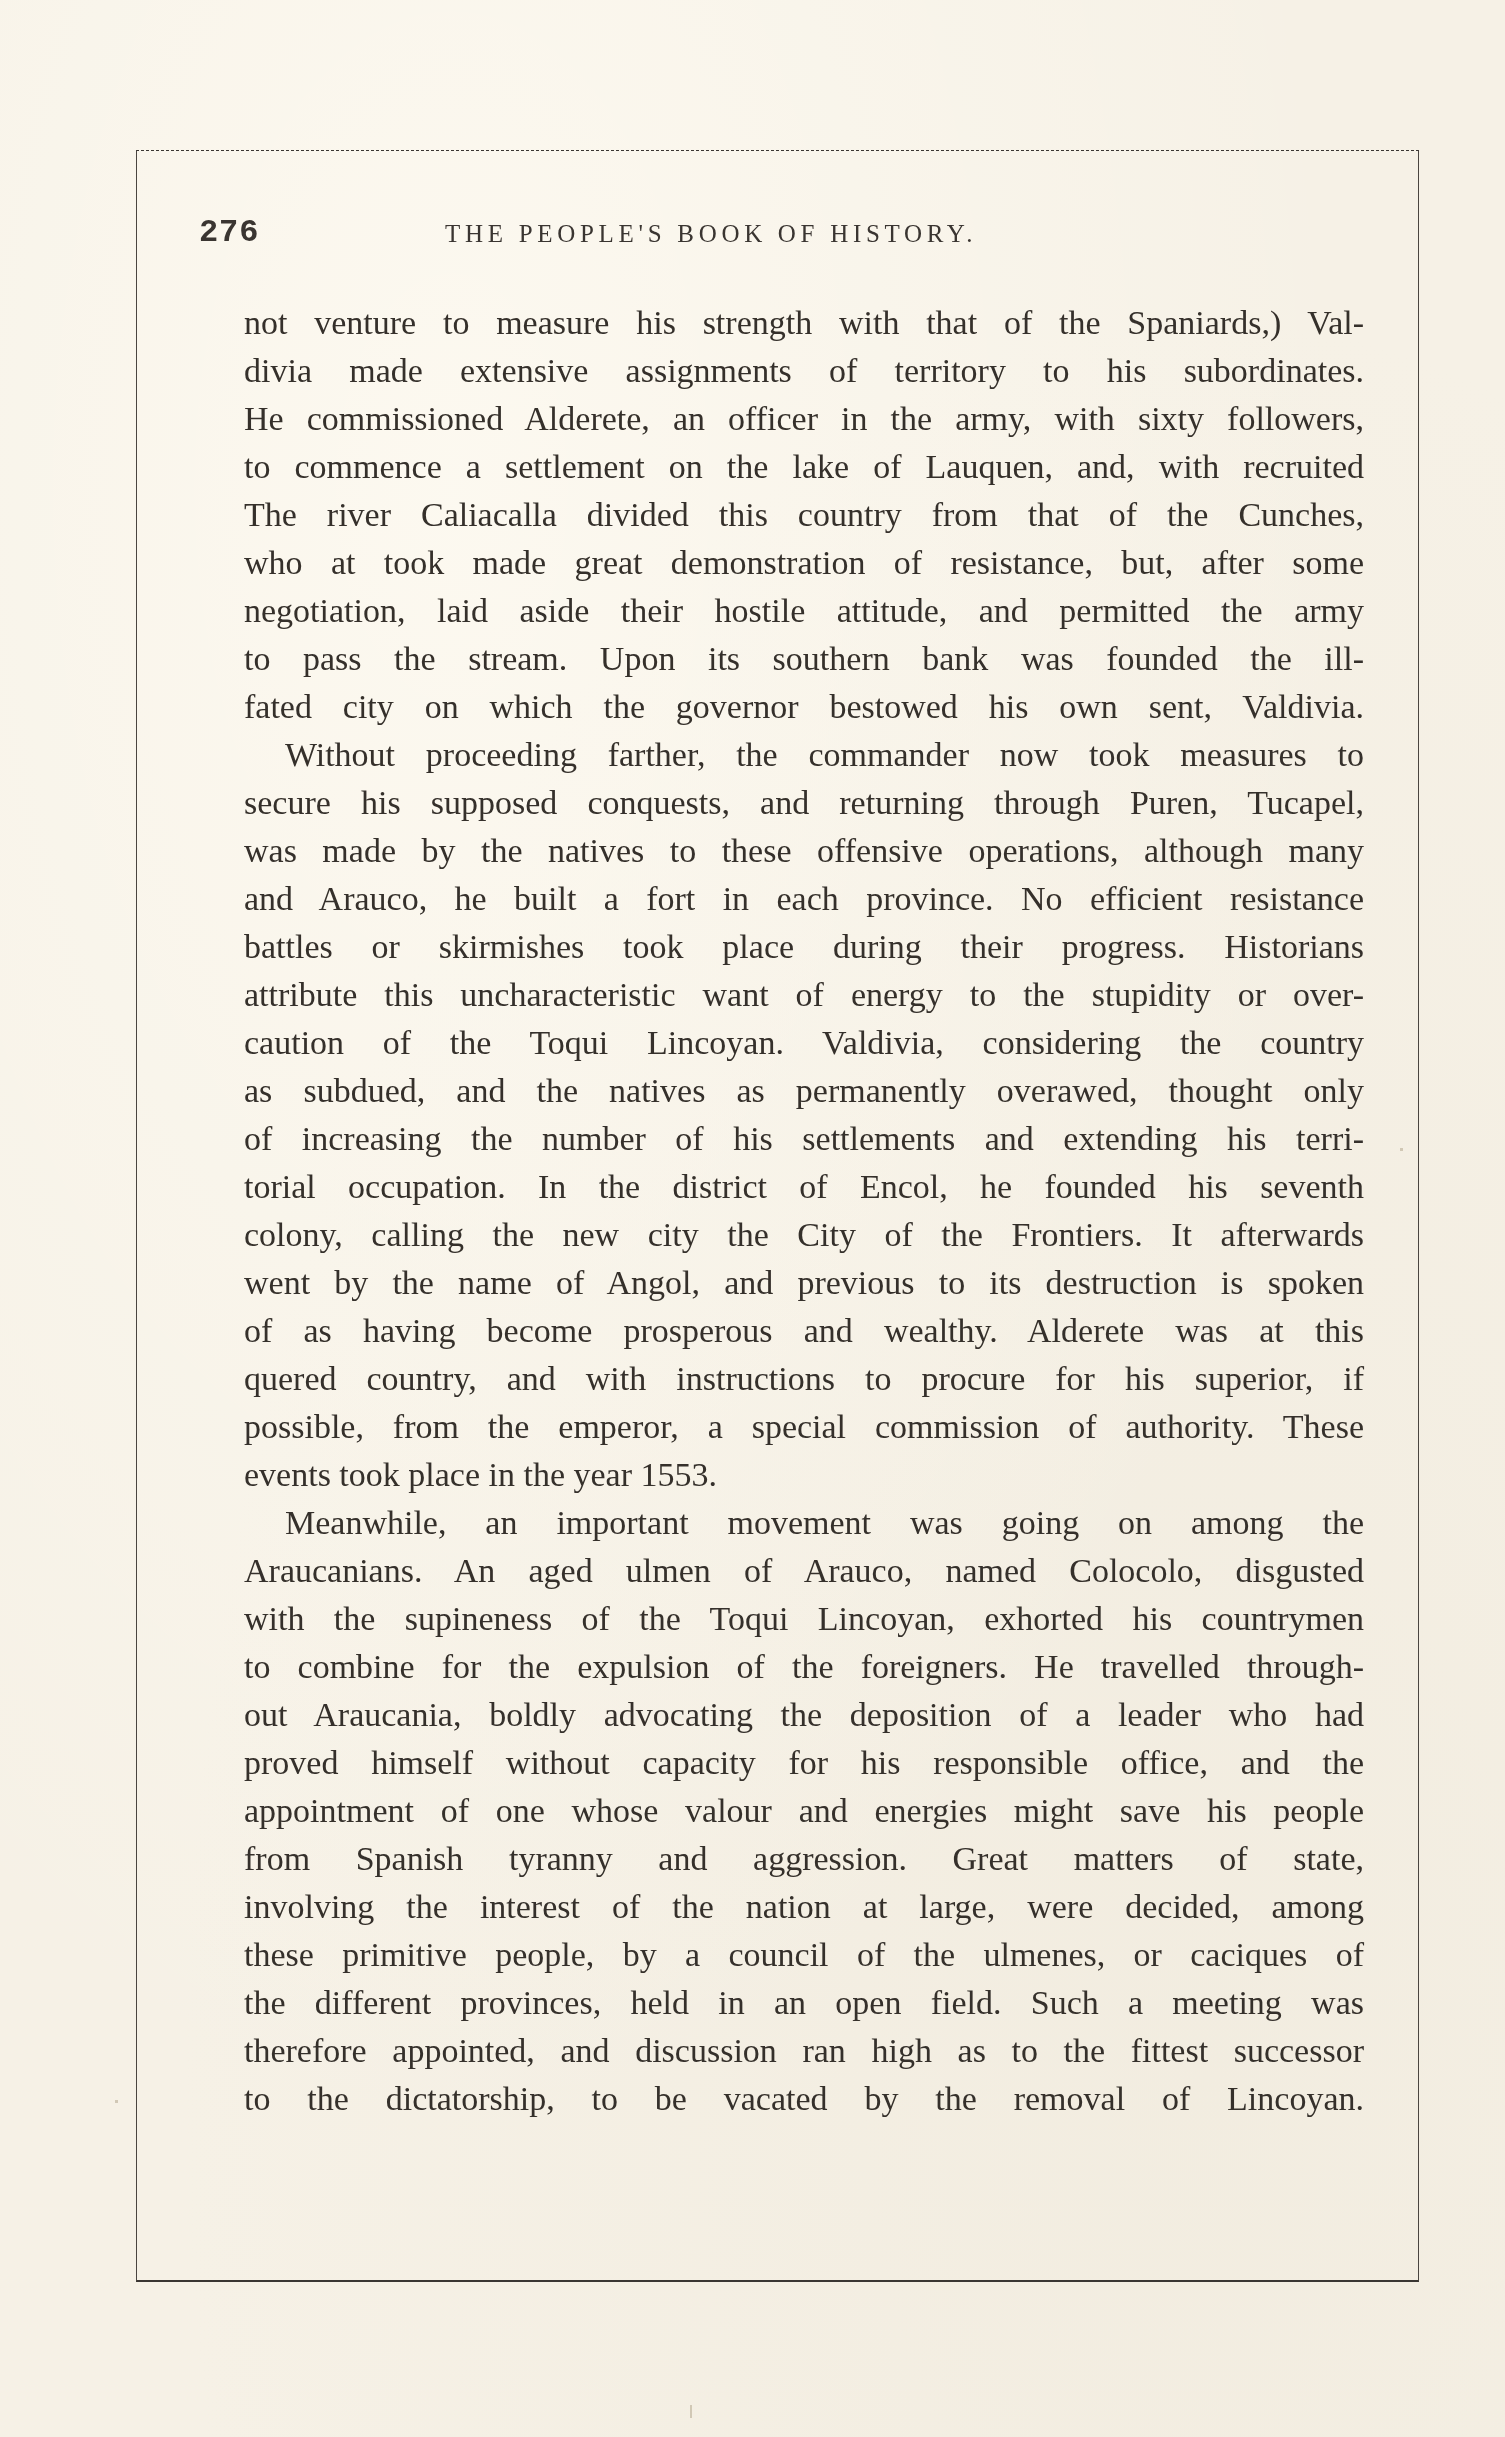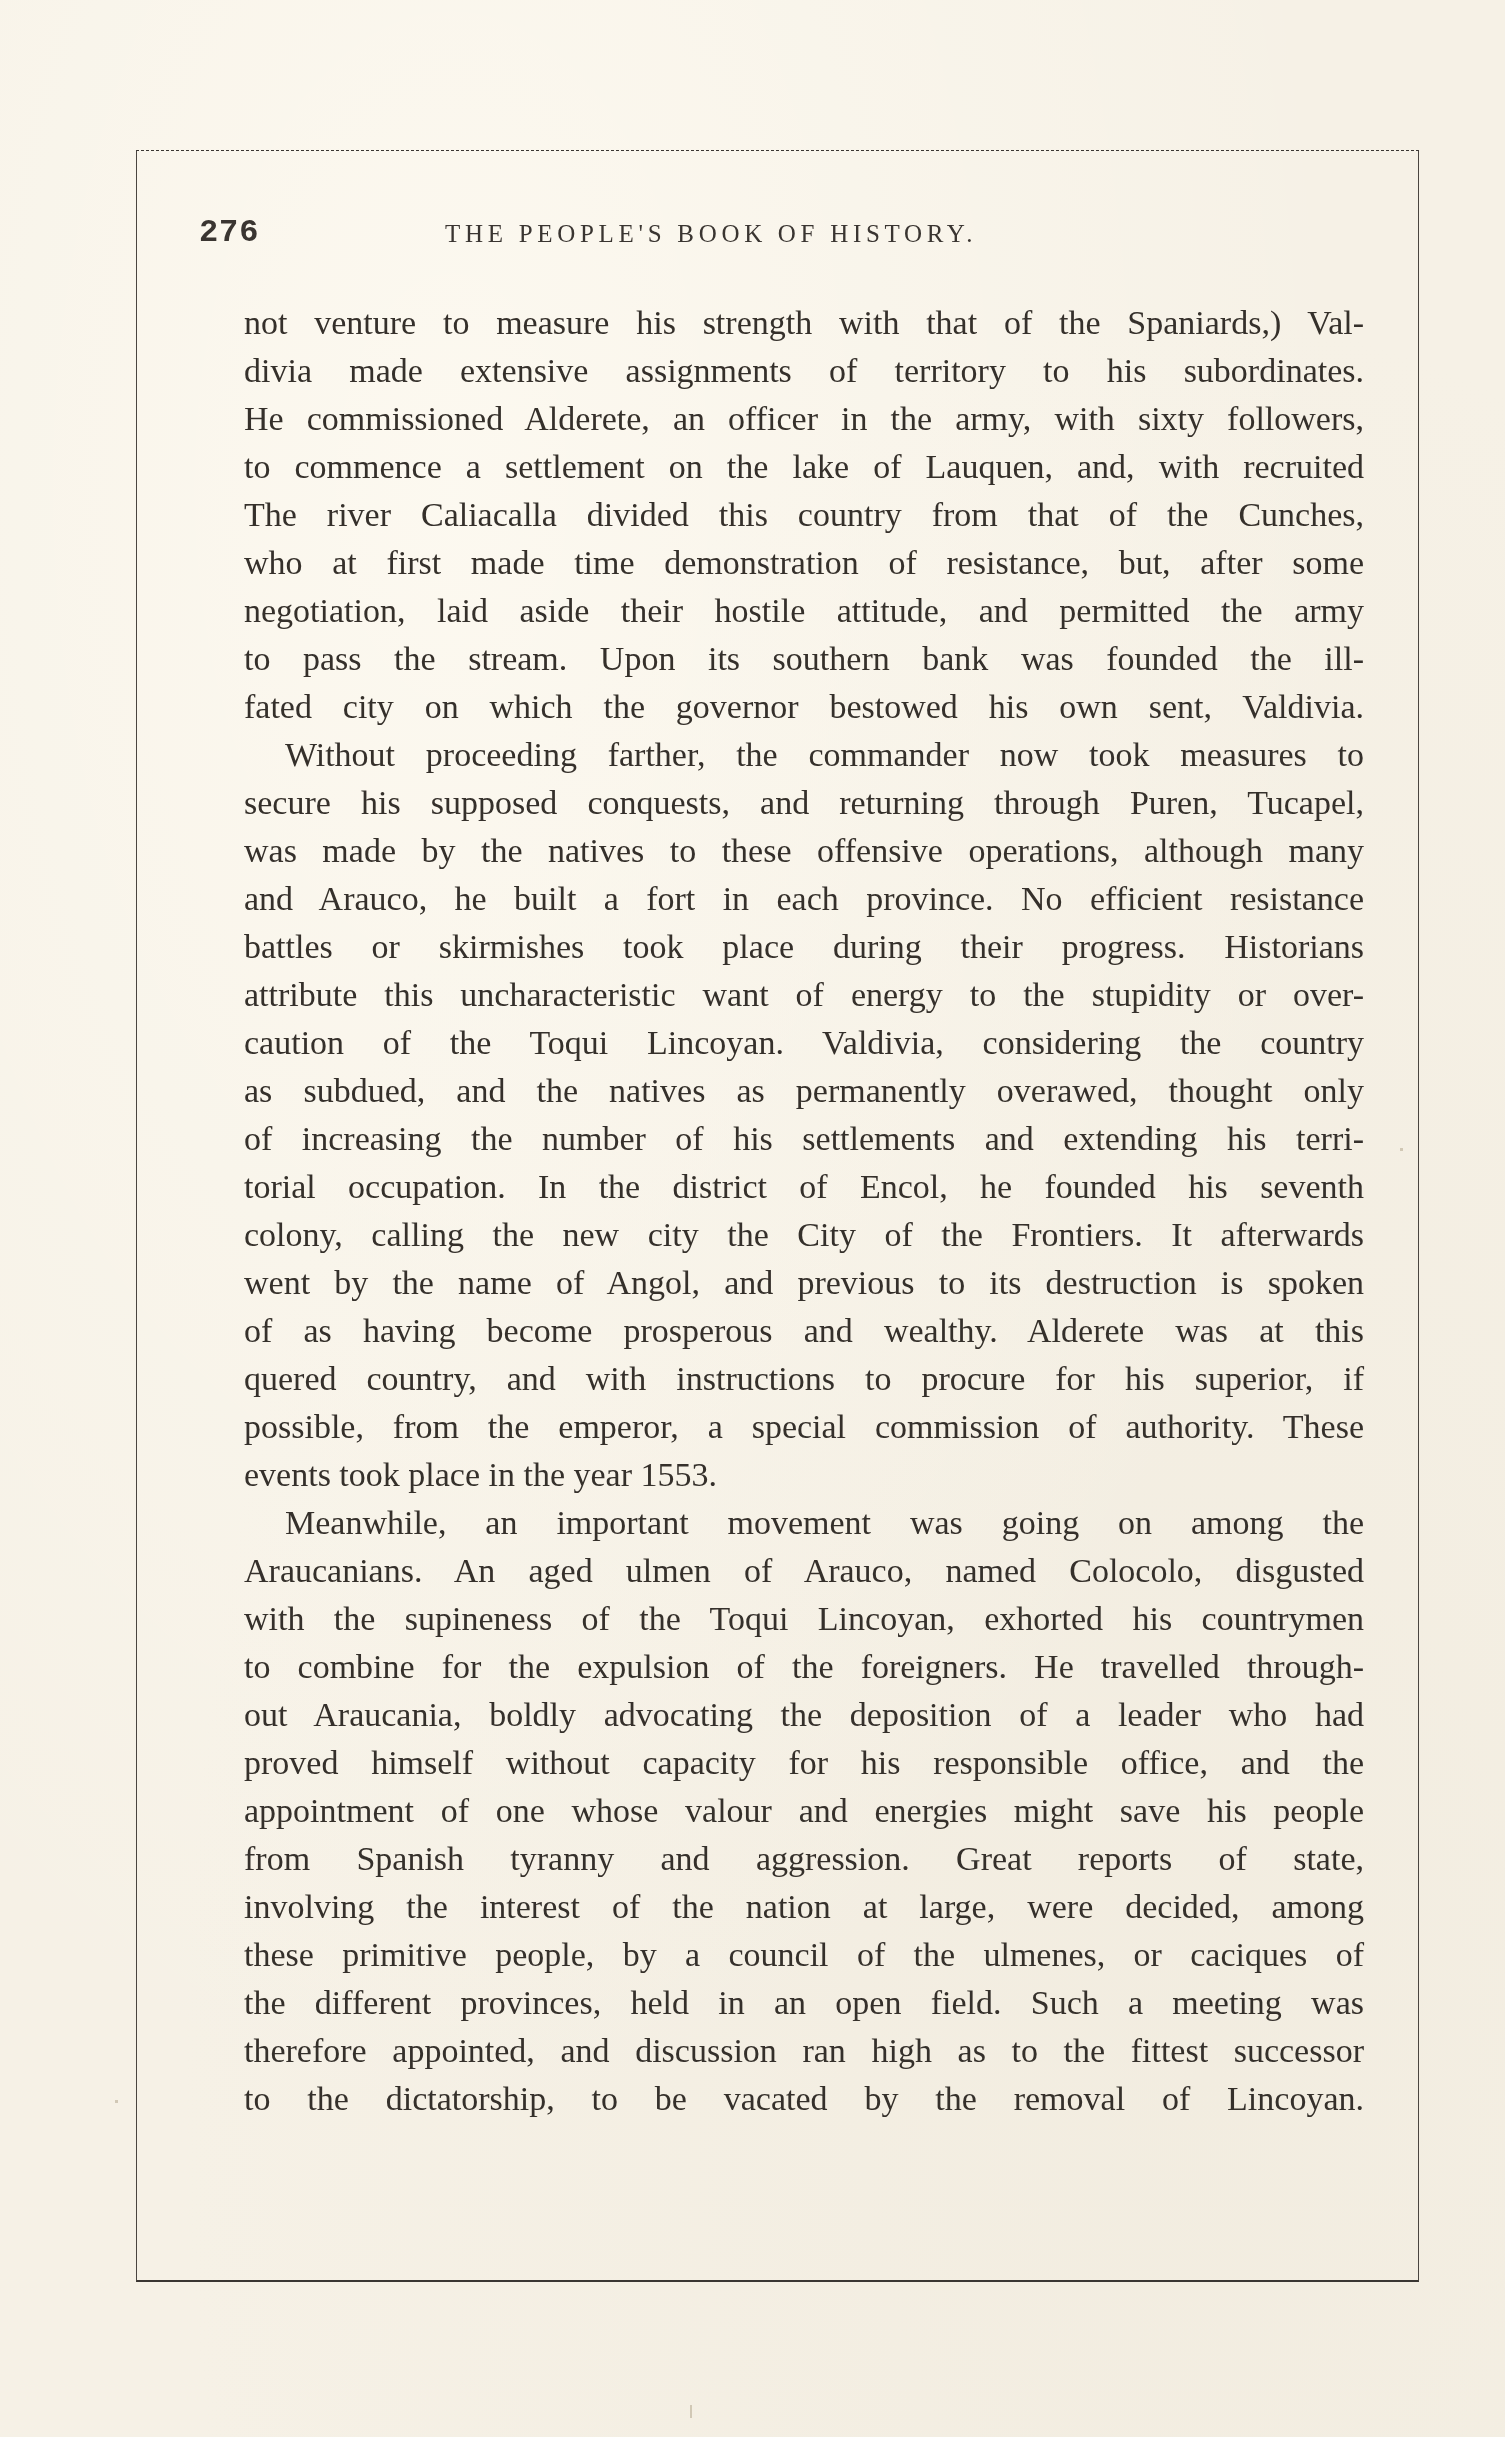--- a/index.html
+++ b/index.html
@@ -102,21 +102,21 @@
   <span class="page-number">276</span>
   <span class="running-title">THE PEOPLE'S BOOK OF HISTORY.</span>
 </div>
 
 <div class="body-text">
   <span class="line">not venture to measure his strength with that of the Spaniards,) Val-</span>
   <span class="line">divia made extensive assignments of territory to his subordinates.</span>
   <span class="line">He commissioned Alderete, an officer in the army, with sixty followers,</span>
   <span class="line">to commence a settlement on the lake of Lauquen, and, with recruited</span>
   <span class="line">The river Caliacalla divided this country from that of the Cunches,</span>
-  <span class="line">who at first made time demonstration of resistance, but, after some</span>
+  <span class="line">who at took made great demonstration of resistance, but, after some</span>
   <span class="line">negotiation, laid aside their hostile attitude, and permitted the army</span>
   <span class="line">to pass the stream. Upon its southern bank was founded the ill-</span>
   <span class="line">fated city on which the governor bestowed his own sent, Valdivia.</span>
   <span class="line indent">Without proceeding farther, the commander now took measures to</span>
   <span class="line">secure his supposed conquests, and returning through Puren, Tucapel,</span>
   <span class="line">was made by the natives to these offensive operations, although many</span>
   <span class="line">and Arauco, he built a fort in each province. No efficient resistance</span>
   <span class="line">battles or skirmishes took place during their progress. Historians</span>
   <span class="line">attribute this uncharacteristic want of energy to the stupidity or over-</span>
   <span class="line">caution of the Toqui Lincoyan. Valdivia, considering the country</span>
@@ -129,21 +129,21 @@
   <span class="line">quered country, and with instructions to procure for his superior, if</span>
   <span class="line">possible, from the emperor, a special commission of authority. These</span>
   <span class="line last">events took place in the year 1553.</span>
   <span class="line indent">Meanwhile, an important movement was going on among the</span>
   <span class="line">Araucanians. An aged ulmen of Arauco, named Colocolo, disgusted</span>
   <span class="line">with the supineness of the Toqui Lincoyan, exhorted his countrymen</span>
   <span class="line">to combine for the expulsion of the foreigners. He travelled through-</span>
   <span class="line">out Araucania, boldly advocating the deposition of a leader who had</span>
   <span class="line">proved himself without capacity for his responsible office, and the</span>
   <span class="line">appointment of one whose valour and energies might save his people</span>
-  <span class="line">from Spanish tyranny and aggression. Great reports of state,</span>
+  <span class="line">from Spanish tyranny and aggression. Great matters of state,</span>
   <span class="line">involving the interest of the nation at large, were decided, among</span>
   <span class="line">these primitive people, by a council of the ulmenes, or caciques of</span>
   <span class="line">the different provinces, held in an open field. Such a meeting was</span>
   <span class="line">therefore appointed, and discussion ran high as to the fittest successor</span>
   <span class="line">to the dictatorship, to be vacated by the removal of Lincoyan.</span>
 </div>
 
 <div class="speck" style="left:690px;top:2405px;width:1.9px;height:13px;"></div>
 <div class="speck" style="left:1400px;top:1148px;width:2.8px;height:2.8px;"></div>
 <div class="speck" style="left:115px;top:2100px;width:2.8px;height:2.8px;"></div>

